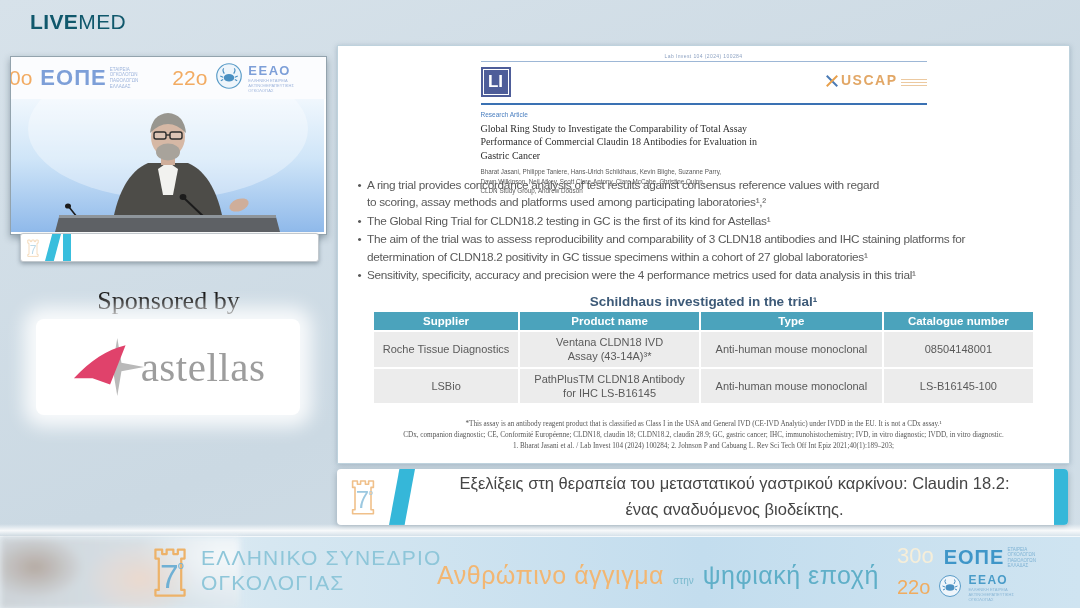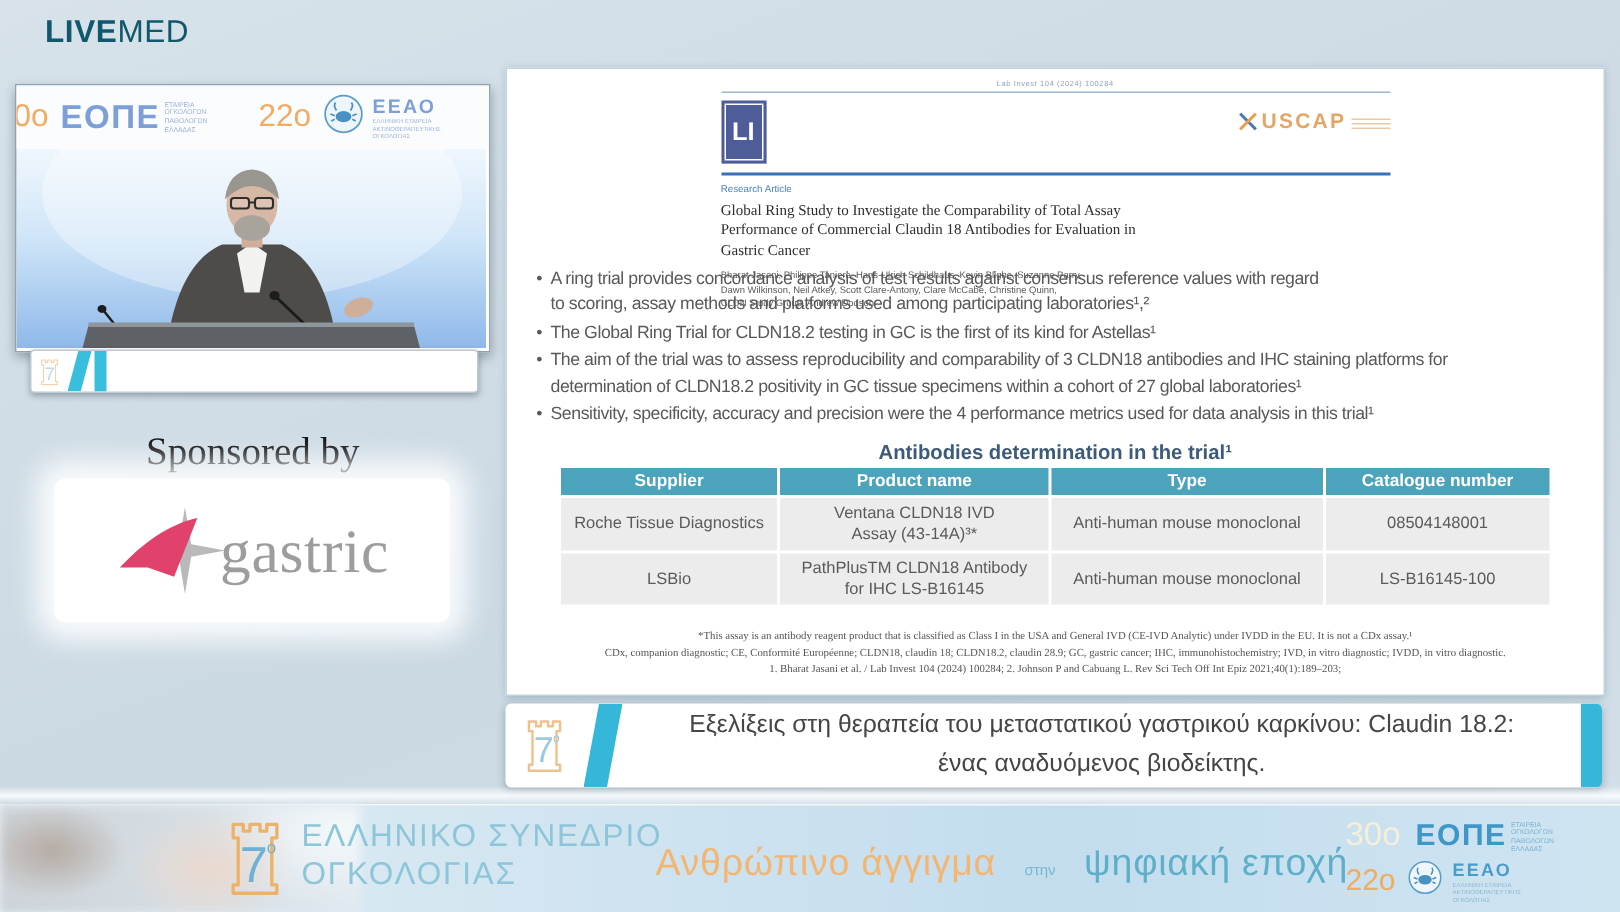--- a/index.html
+++ b/index.html
@@ -37,21 +37,21 @@
   .astellas-box{position:absolute;left:36px;top:319px;width:264px;height:96px;background:#fff;border-radius:8px;
     box-shadow:0 0 18px 12px rgba(255,255,255,.85);display:flex;align-items:center;justify-content:center;}
   .astellas-word{font-family:"Liberation Serif",serif;font-size:41px;color:#9d9d9d;letter-spacing:.5px;margin-left:-4px;}
   
   .slide{position:absolute;left:337px;top:45px;width:731px;height:417px;background:#fff;
     border:1px solid #bed2dd;box-shadow:0 1px 5px rgba(80,110,130,.35);}
   .jheader{width:446px;margin:7px auto 0;}
   .jh-note{text-align:center;font-size:5px;color:#8da2c2;letter-spacing:.4px;}
   .jh-rule1{border-top:1px solid #9db7d6;margin-top:2px;}
   .jh-row{display:flex;align-items:flex-start;margin-top:5px;}
-  .li-box{width:30px;height:42px;background:#4e5d99;color:#fff;display:flex;align-items:center;justify-content:center;
+  .li-box{width:30px;height:30px;background:#4e5d99;color:#fff;display:flex;align-items:center;justify-content:center;
     font-weight:bold;font-size:17px;box-shadow:inset 0 0 0 2px #4e5d99, inset 0 0 0 3px #ffffff;}
   .jh-mid{margin-left:7px;}
   .li-title{font-size:9.5px;font-weight:bold;color:#4b5568;letter-spacing:1.2px;margin-top:7px;}
   .homepage{font-size:5px;color:#7a8aa8;margin-top:5px;}
   .uscap{margin-left:auto;display:flex;align-items:flex-end;margin-top:5px;}
   .uscap-name{font-size:14px;color:#e2a766;letter-spacing:1.5px;font-weight:bold;margin-left:2px;}
   .uscap-lines{width:26px;margin-left:3px;}
   .uscap-lines div{height:1px;background:#ecc9a0;margin:2px 0;}
   .jh-rule2{border-top:2px solid #3a71b3;margin-top:6px;}
   .research{font-size:6.5px;color:#4a7fc0;margin-top:6px;}
@@ -82,21 +82,21 @@
   .footer{position:absolute;left:0;top:536px;width:1080px;height:72px;
     background:linear-gradient(90deg,#e9f1f6 0%,#d6e7f1 25%,#c3ddee 65%,#cfe4f1 100%);border-top:1px solid #f3f8fb;}
   .footer-photo{position:absolute;left:0;top:0;width:240px;height:72px;filter:blur(3px);opacity:.95;
     background:
       radial-gradient(ellipse 70px 45px at 35px 30px,#b3a79f 0%,rgba(179,167,159,0) 70%),
       radial-gradient(ellipse 80px 55px at 140px 42px,#ecd9cd 0%,rgba(236,217,205,0) 70%),
       radial-gradient(ellipse 110px 65px at 225px 18px,#f6f9fb 0%,rgba(246,249,251,0) 80%),
       linear-gradient(90deg,#ccd2d7,#dfe9ef);}
   .footer-badge{position:absolute;left:147px;top:7px;}
   .congress{position:absolute;left:201px;top:9px;font-size:21px;color:#8ec6d9;letter-spacing:1.2px;line-height:1.18;white-space:pre-line;}
-  .tagline{position:absolute;left:437px;top:24px;display:flex;align-items:baseline;gap:19px;}
+  .tagline{position:absolute;left:437px;top:24px;display:flex;align-items:baseline;gap:9px;}
   .tag-a{font-size:25px;color:#f2b672;letter-spacing:.5px;}
   .tag-b{font-size:10px;color:#79b9cd;}
   .tag-c{font-size:25px;color:#5fafc8;letter-spacing:.5px;}
   .eope-row{position:absolute;left:897px;top:6px;display:flex;align-items:flex-end;}
   .f-eope-num{font-size:22px;color:#f6eed9;flex:none;}
   .f-eope{font-size:20px;font-weight:bold;color:#3f96c8;letter-spacing:1px;margin-left:10px;flex:none;}
   .f-eope-sub{font-size:4.5px;color:#7fb3d4;line-height:1.25;margin-left:3px;white-space:pre-line;flex:none;}
   .eeao-row{position:absolute;left:897px;top:36px;display:flex;align-items:center;}
   .f-eeao-num{font-size:20px;color:#f0ac60;flex:none;}
   .f-eeao-col{margin-left:6px;}
@@ -172,21 +172,21 @@
   <span class="name-stripe"></span>
   <span class="name-cap"></span>
 </div>
 
 <div class="sponsored">Sponsored by</div>
 <div class="astellas-box">
   <svg width="74" height="62" viewBox="0 0 70 60">
     <polygon points="44,2 48,26 70,30 48,34 44,58 40,34 30,31 40,26" fill="#b9b9b9"></polygon>
     <path d="M2 41 C18 24 34 13 52 9 L37 47 L20 41 Z" fill="#e0426b"></path>
   </svg>
-  <span class="astellas-word">gastric</span>
+  <span class="astellas-word">astellas</span>
 </div>
 
 <div class="slide">
   <div class="jheader">
     <div class="jh-note">Lab Invest 104 (2024) 100284</div>
     <div class="jh-rule1"></div>
     <div class="jh-row">
       <span class="li-box">LI</span>
       <span class="uscap">
         <svg width="14" height="14" viewBox="0 0 16 16">
@@ -225,21 +225,21 @@
         <span class="dot">•</span>
         <span class="btext">The aim of the trial was to assess reproducibility and comparability of 3 CLDN18 antibodies and IHC staining platforms for
 determination of CLDN18.2 positivity in GC tissue specimens within a cohort of 27 global laboratories¹</span>
       </div>
     <div class="bullet">
         <span class="dot">•</span>
         <span class="btext">Sensitivity, specificity, accuracy and precision were the 4 performance metrics used for data analysis in this trial¹</span>
       </div>
   </div>
 
-  <div class="table-title">Antibodies determination in the trial¹</div>
+  <div class="table-title">Schildhaus investigated in the trial¹</div>
 
   <table class="atable">
     <tbody>
         <tr>
       <th class="col-supplier">Supplier</th>
       <th class="col-product">Product name</th>
       <th class="col-type">Type</th>
       <th class="col-cat">Catalogue number</th>
     </tr>
     <tr>

